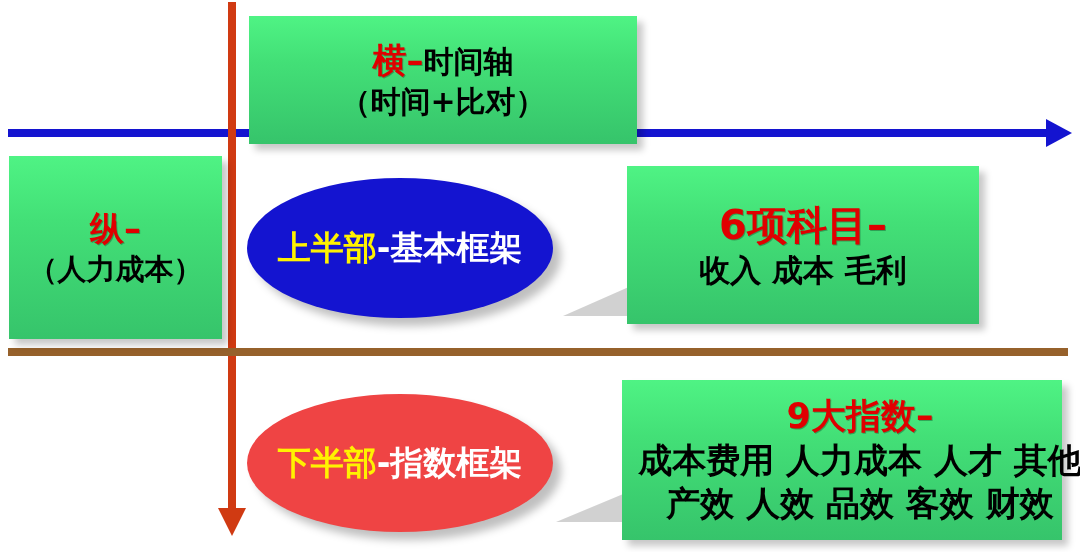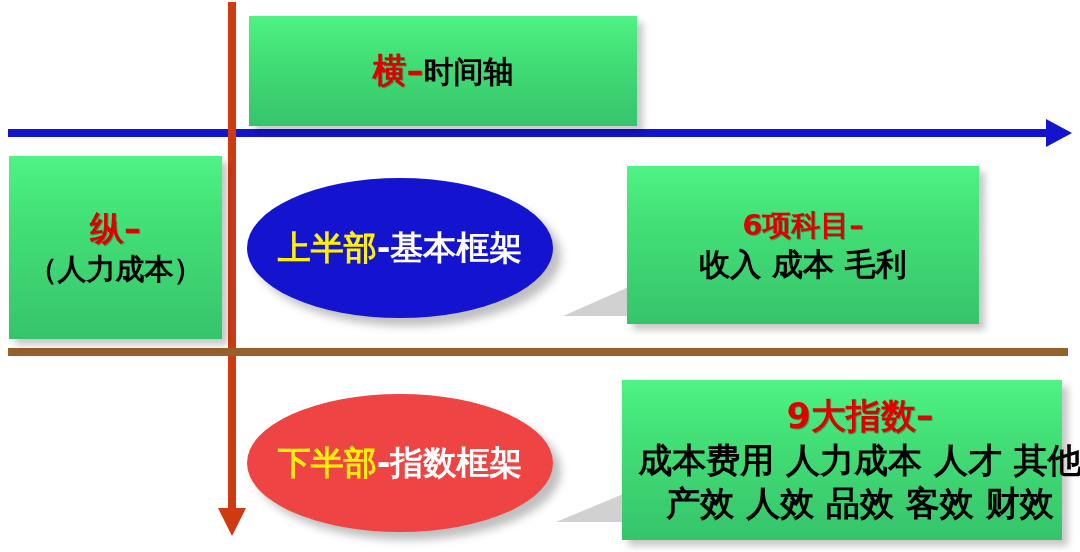--- a/index.html
+++ b/index.html
@@ -50,28 +50,28 @@
     line-height:1.28;
     color:#000000;
   }
   .gbox .ln{display:block;white-space:nowrap;}
   .hdr{
     color:#E00000;
     font-weight:bold;
     text-shadow:1px 1px 0 rgba(0,0,0,0.28);
   }
 
-  #box-time{left:249px;top:16px;width:388px;height:110px;font-size:30px;font-weight:bold;}
+  #box-time{left:249px;top:16px;width:388px;height:128px;font-size:30px;font-weight:bold;}
   #box-time .hdr{font-size:34px;}
 
   #box-axis{left:9px;top:156px;width:213px;height:183px;font-size:29px;font-weight:bold;}
   #box-axis .hdr{font-size:34px;}
 
   #box-six{left:627px;top:166px;width:352px;height:158px;font-size:31px;font-weight:bold;}
-  #box-six .hdr{font-size:29px;}
+  #box-six .hdr{font-size:40px;}
 
   #box-nine{left:622px;top:380px;width:404px;height:160px;font-size:31px;font-weight:bold;padding-left:36px;}
   #box-nine .hdr{font-size:35px;}
   #box-nine .ln2{font-size:34px;}
 
   
   .ellipse{
     position:absolute;
     border-radius:50%;
     display:flex;align-items:center;justify-content:center;
@@ -109,20 +109,21 @@
   <div class="h-axis"></div>
   <div class="h-axis-head"></div>
 
   <div class="v-axis"></div>
   <div class="v-axis-head"></div>
 
   <div class="brown-rule"></div>
 
   <div class="gbox" id="box-time">
     <span class="ln"><span class="hdr">横</span><span class="hdr">–</span><span>时间轴</span></span>
+    <span class="ln">（时间+比对）</span>
   </div>
 
   <div class="gbox" id="box-axis">
     <span class="ln"><span class="hdr">纵</span><span class="hdr">–</span></span>
     <span class="ln">（人力成本）</span>
   </div>
 
   <div class="ellipse" id="ell-top">
     <span class="ell-txt"><span class="y">上半部</span><span class="w">-基本框架</span></span>
   </div>

